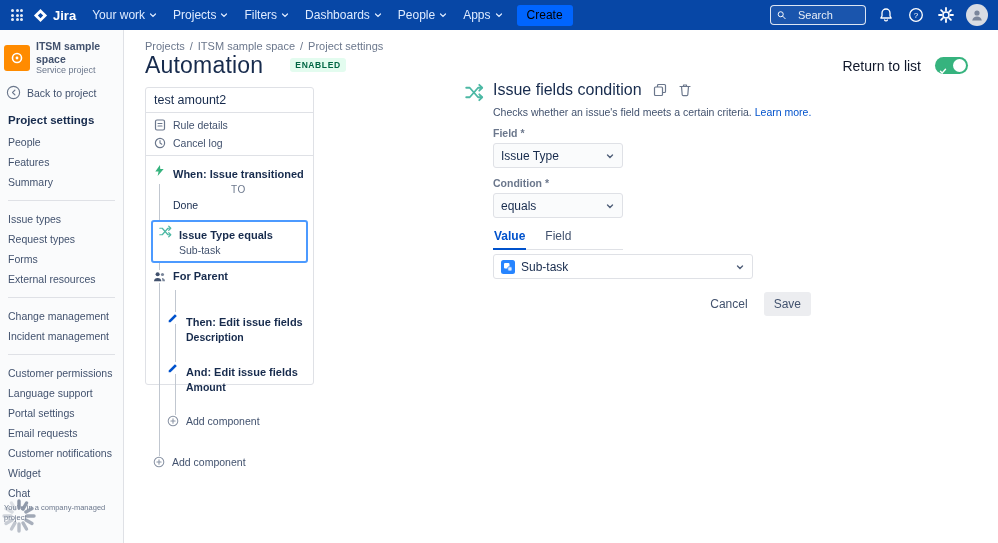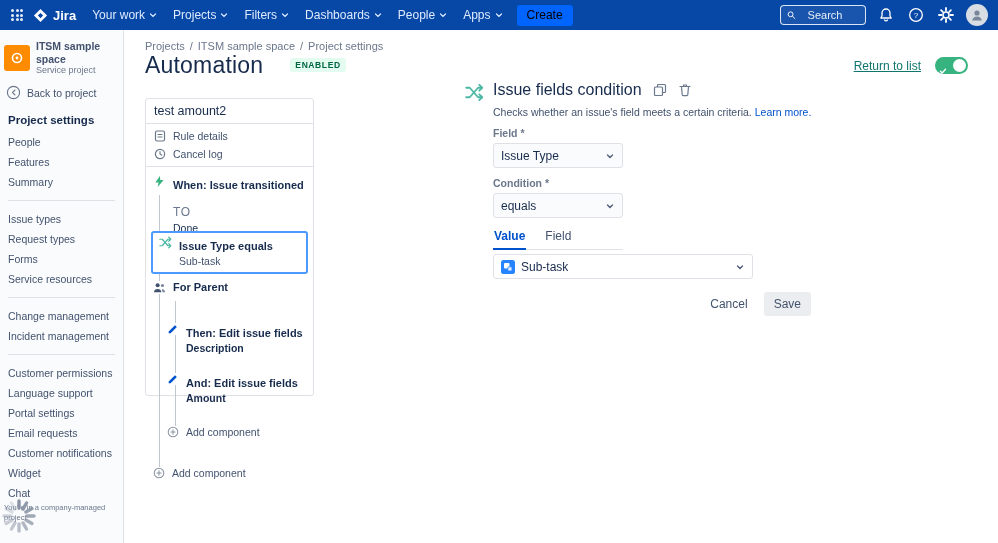--- a/index.html
+++ b/index.html
@@ -15,21 +15,21 @@
     display:flex; align-items:center; padding:0 10px 0 4px; z-index:20; }
   .nav-left { display:flex; align-items:center; }
   .appswitcher { width:26px; height:26px; display:flex; align-items:center; justify-content:center; border-radius:3px; }
   .grid-icon { width:12px; height:12px; display:grid; grid-template-columns:repeat(3,1fr); gap:1.5px; }
   .grid-icon i { background:rgba(255,255,255,.9); border-radius:50%; }
   .brand { display:flex; align-items:center; gap:5px; color:#fff; font-size:13px; font-weight:700; padding:0 8px 0 3px; }
   .nav-item { color:#DEEBFF; font-size:12px; padding:0 8px; height:30px; display:flex; align-items:center; gap:4px; white-space:nowrap; }
   .create-btn { background:#0065FF; color:#000000; font-size:12px; font-weight:500; border:none; border-radius:3px;
     padding:3px 10px; margin-left:6px; height:21px; font-family:inherit; }
   .nav-right { margin-left:auto; display:flex; align-items:center; gap:10px; }
-  .nav-search { display:flex; align-items:center; gap:12px; width:86px; height:20px;
+  .nav-search { display:flex; align-items:center; gap:12px; width:96px; height:20px;
     border:1px solid rgba(255,255,255,.85); border-radius:4px; padding:0 6px; background:rgba(255,255,255,.08);margin-left:20px; }
   .nav-search input { background:transparent; border:none; outline:none; color:#fff; font-size:11px; width:100%; font-family:inherit; }
   .nav-search input::placeholder { color:rgba(255,255,255,.9); }
   .nav-icon { width:20px; height:20px; display:flex; align-items:center; justify-content:center; }
   .avatar { width:22px; height:22px; border-radius:50%; background:#D8DCE3; display:flex; align-items:center; justify-content:center; overflow:hidden; }
 
   
   .sidebar { position:absolute; top:30px; left:0; width:124px; height:513px; background:#FAFBFC;
     border-right:1px solid #DFE1E6; padding-top:8px; z-index:5; }
   .proj { display:flex; gap:6px; padding:2px 4px; align-items:center; }
@@ -46,41 +46,41 @@
 
   
   .main { position:absolute; left:124px; top:30px; width:874px; height:513px; background:#fff; }
   .breadcrumb { position:absolute; left:21px; top:10px; font-size:11px; color:#6B778C; display:flex; gap:5px; }
   .breadcrumb .bc-link { color:#6B778C; }
   .page-title-row { position:absolute; left:21px; top:22px; display:flex; align-items:flex-start; gap:27px; }
   .page-title { font-size:23px; font-weight:500; color:#172B4D; letter-spacing:.2px; }
   .badge { background:#E3FCEF; color:#006644; font-size:8.5px; font-weight:700; letter-spacing:.6px;
     padding:2px 5px; border-radius:3px; margin-top:6px; }
   .page-header-right { position:absolute; right:30px; top:27px; display:flex; align-items:center; gap:14px; }
-  .return-link { color:#0f766e; font-size:12px;text-decoration:underline; }
+  .return-link { color:#0f172a; font-size:14px; }
   .toggle { width:33px; height:17px; border-radius:9px; background:#36B37E; position:relative; flex:none; }
   .toggle .knob { position:absolute; right:2px; top:2px; width:13px; height:13px; background:#fff; border-radius:50%; }
   .toggle .check { position:absolute; left:4px; top:4px; }
 
   
-  .rule-panel { position:absolute; left:21px; top:68px; width:169px; height:298px;
+  .rule-panel { position:absolute; left:21px; top:57px; width:169px; height:298px;
     border:1px solid #DFE1E6; border-radius:3px; background:#fff; }
   .rule-name { padding:5px 8px; font-size:12.5px; color:#172B4D; border-bottom:1px solid #DFE1E6; }
   .rule-meta { padding:3px 0; border-bottom:1px solid #DFE1E6; }
   .meta-row { display:flex; align-items:center; gap:7px; padding:3px 8px; font-size:10.5px; color:#42526E; }
   .chain { position:relative; height:330px; }
   .chain-line { position:absolute; width:1px; background:#C1C7D0; z-index:0; }
   .line-main { left:13px; top:28px; height:282px; }
   .line-branch { left:29px; top:134px; height:134px; }
   .chain-node { position:absolute; display:flex; gap:7px; align-items:flex-start; z-index:1; }
   .node-icon { flex:none; background:#fff; display:flex; align-items:center; justify-content:center; }
   .nt { font-size:11px; font-weight:600; color:#172B4D; line-height:1.25; }
   .ns { font-size:10.5px; color:#42526E; line-height:1.4; }
   .ns.bold { font-weight:700; color:#172B4D; }
-  .micro { font-size:12px; color:#6B778C; letter-spacing:.6px; margin-top:13px; line-height:1; }
+  .micro { font-size:10px; color:#6B778C; letter-spacing:.6px; margin-top:3px; line-height:1;text-align:center; }
   .done-val { font-size:10.5px; color:#172B4D; line-height:1.5; }
   .n-trigger { left:7px; top:8px; }
   .n-condition { left:5px; top:64px; width:157px; border:2px solid #4C9AFF; border-radius:3px;
     background:#fff; padding:3px 6px; }
   .n-branch { left:7px; top:114px; align-items:center; }
   .n-action1 { left:21px; top:156px; }
   .n-action2 { left:21px; top:206px;justify-content:center; }
   .n-add-inner { left:21px; top:259px; align-items:center; }
   .n-add-outer { left:7px; top:300px; align-items:center; }
   .add-label { font-size:10.5px; color:#42526E; }
@@ -228,21 +228,21 @@
   </div>
   <div class="side-heading" data-interactable="false">Project settings</div>
 
   <div class="side-item" data-interactable="true">People</div>
   <div class="side-item" data-interactable="true">Features</div>
   <div class="side-item" data-interactable="true">Summary</div>
   <div class="side-divider" data-interactable="false"></div>
   <div class="side-item" data-interactable="true">Issue types</div>
   <div class="side-item" data-interactable="true">Request types</div>
   <div class="side-item" data-interactable="true">Forms</div>
-  <div class="side-item" data-interactable="true">Service resources</div>
+  <div class="side-item" data-interactable="true">External resources</div>
   <div class="side-divider" data-interactable="false"></div>
   <div class="side-item" data-interactable="true">Change management</div>
   <div class="side-item" data-interactable="true">Incident management</div>
   <div class="side-divider" data-interactable="false"></div>
   <div class="side-item" data-interactable="true">Customer permissions</div>
   <div class="side-item" data-interactable="true">Language support</div>
   <div class="side-item" data-interactable="true">Portal settings</div>
   <div class="side-item" data-interactable="true">Email requests</div>
   <div class="side-item" data-interactable="true">Customer notifications</div>
   <div class="side-item" data-interactable="true">Widget</div>

